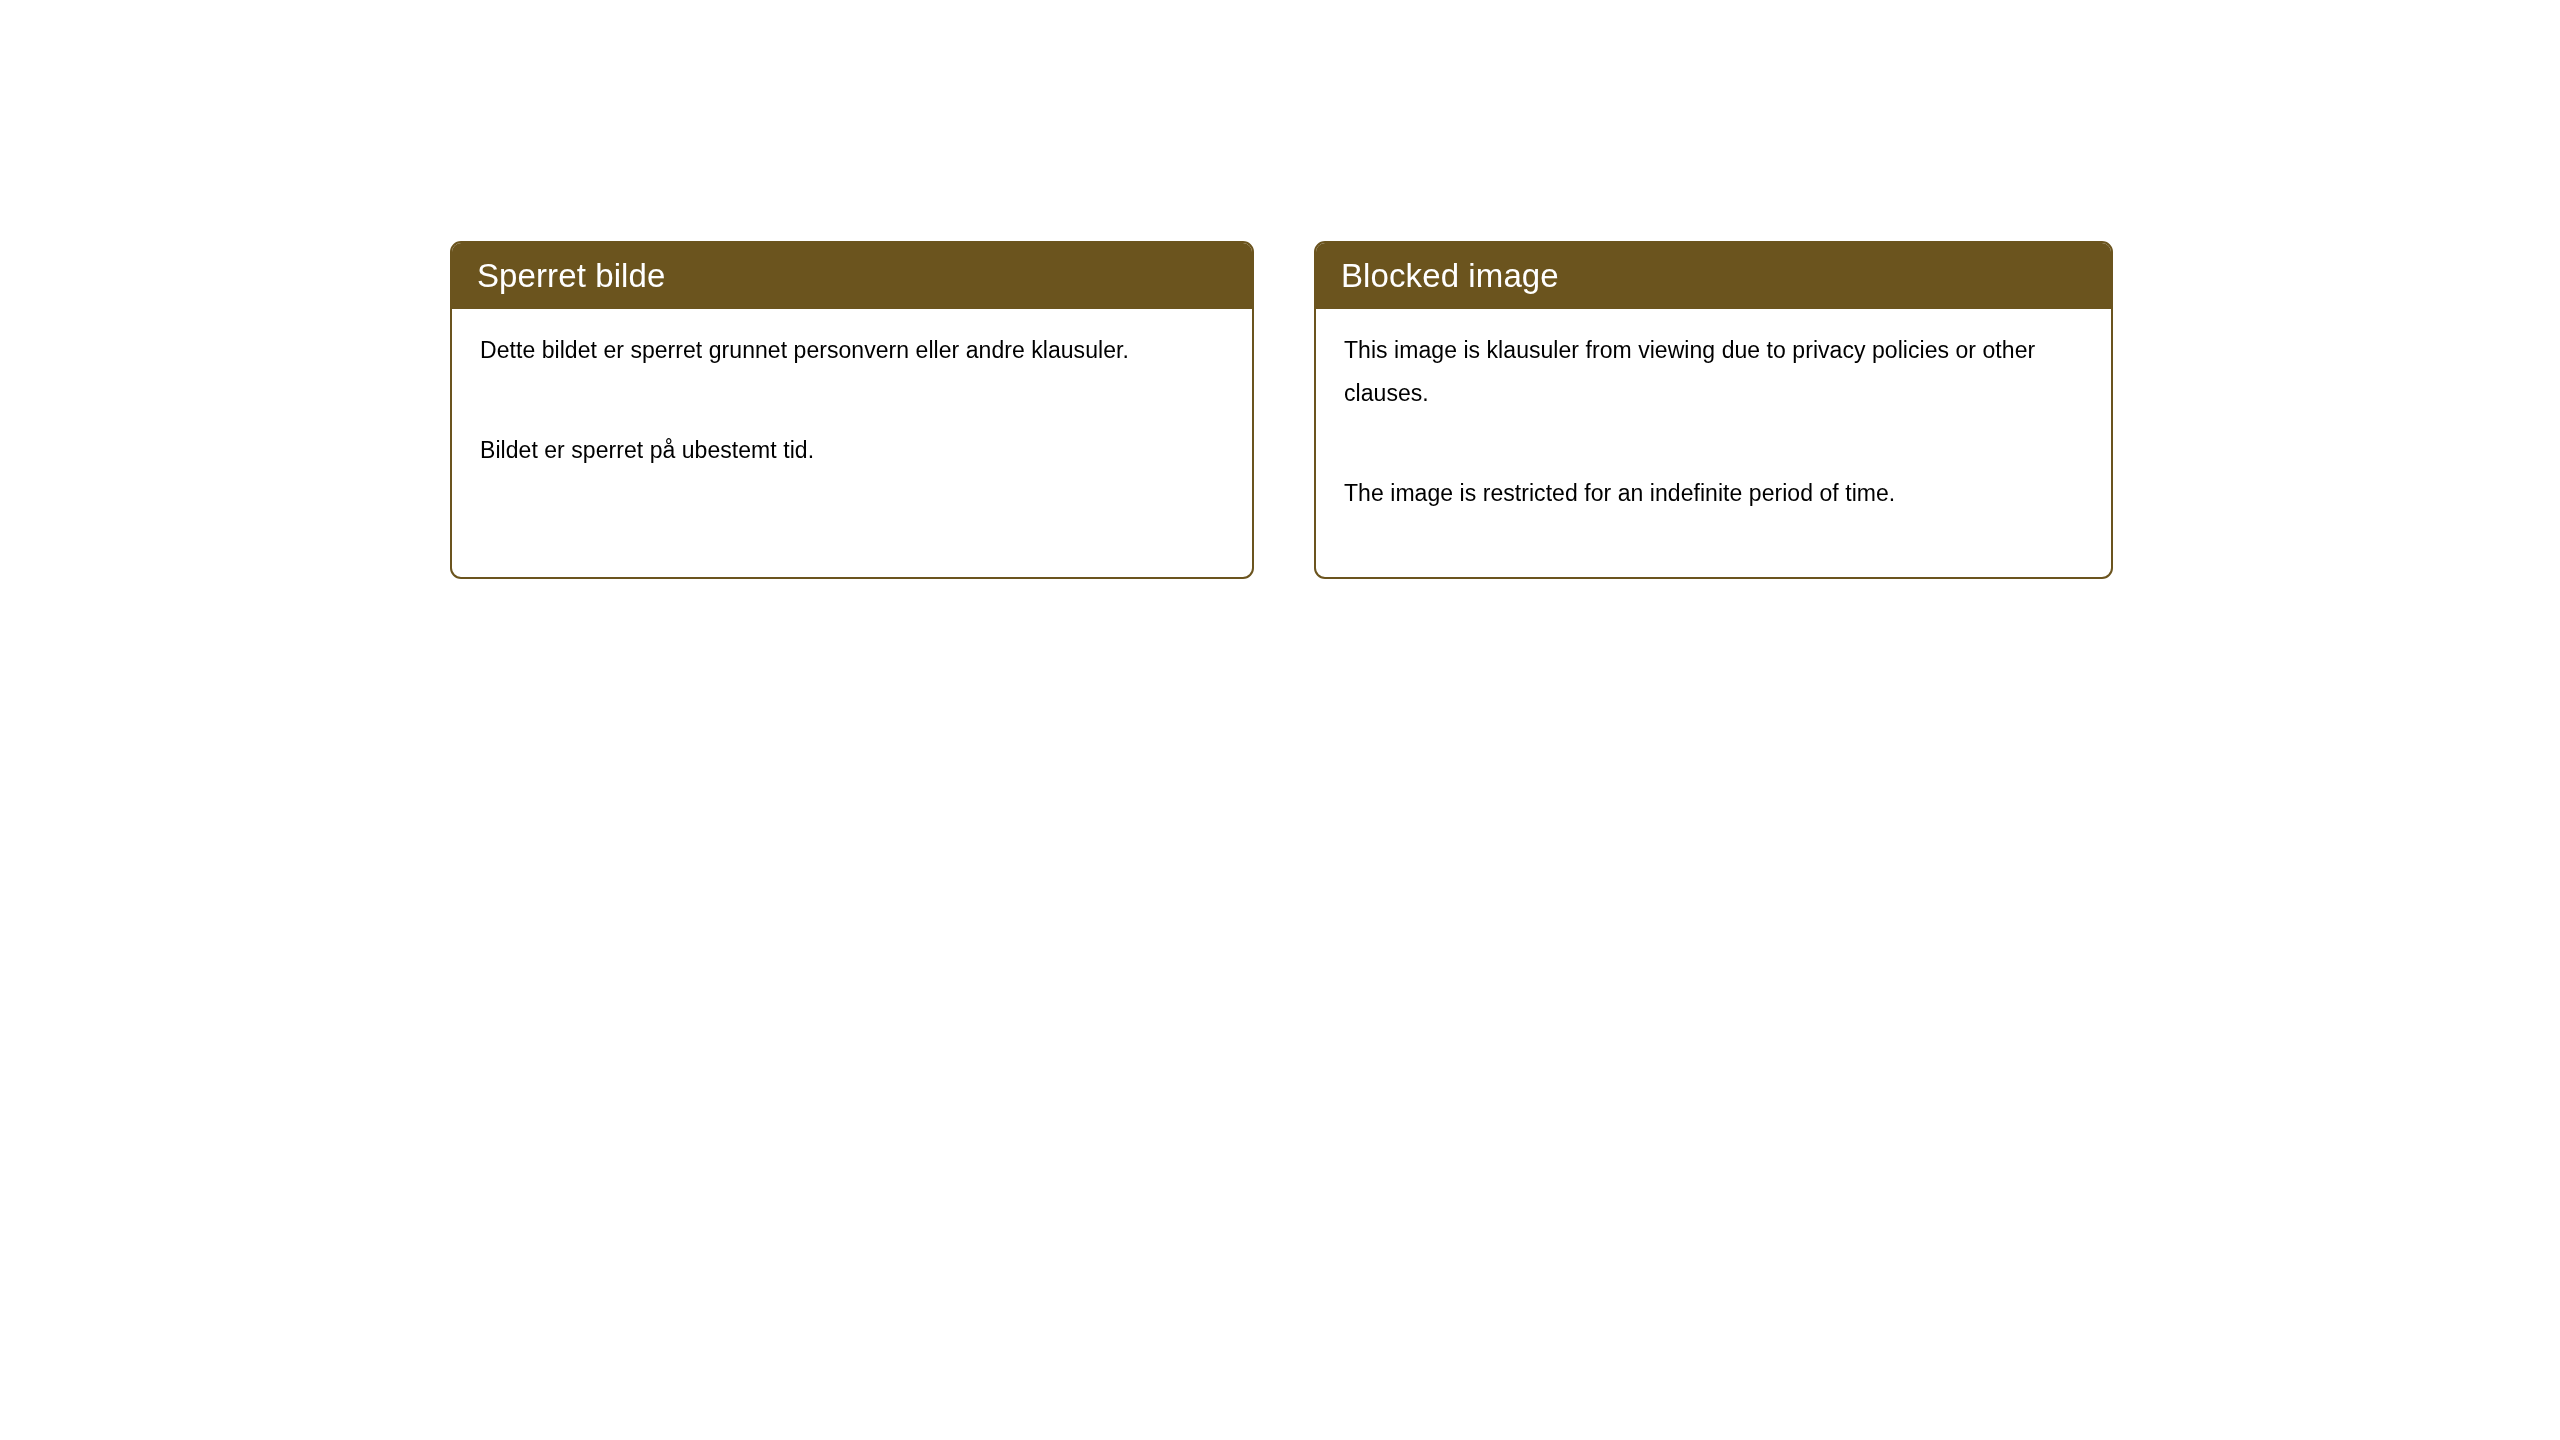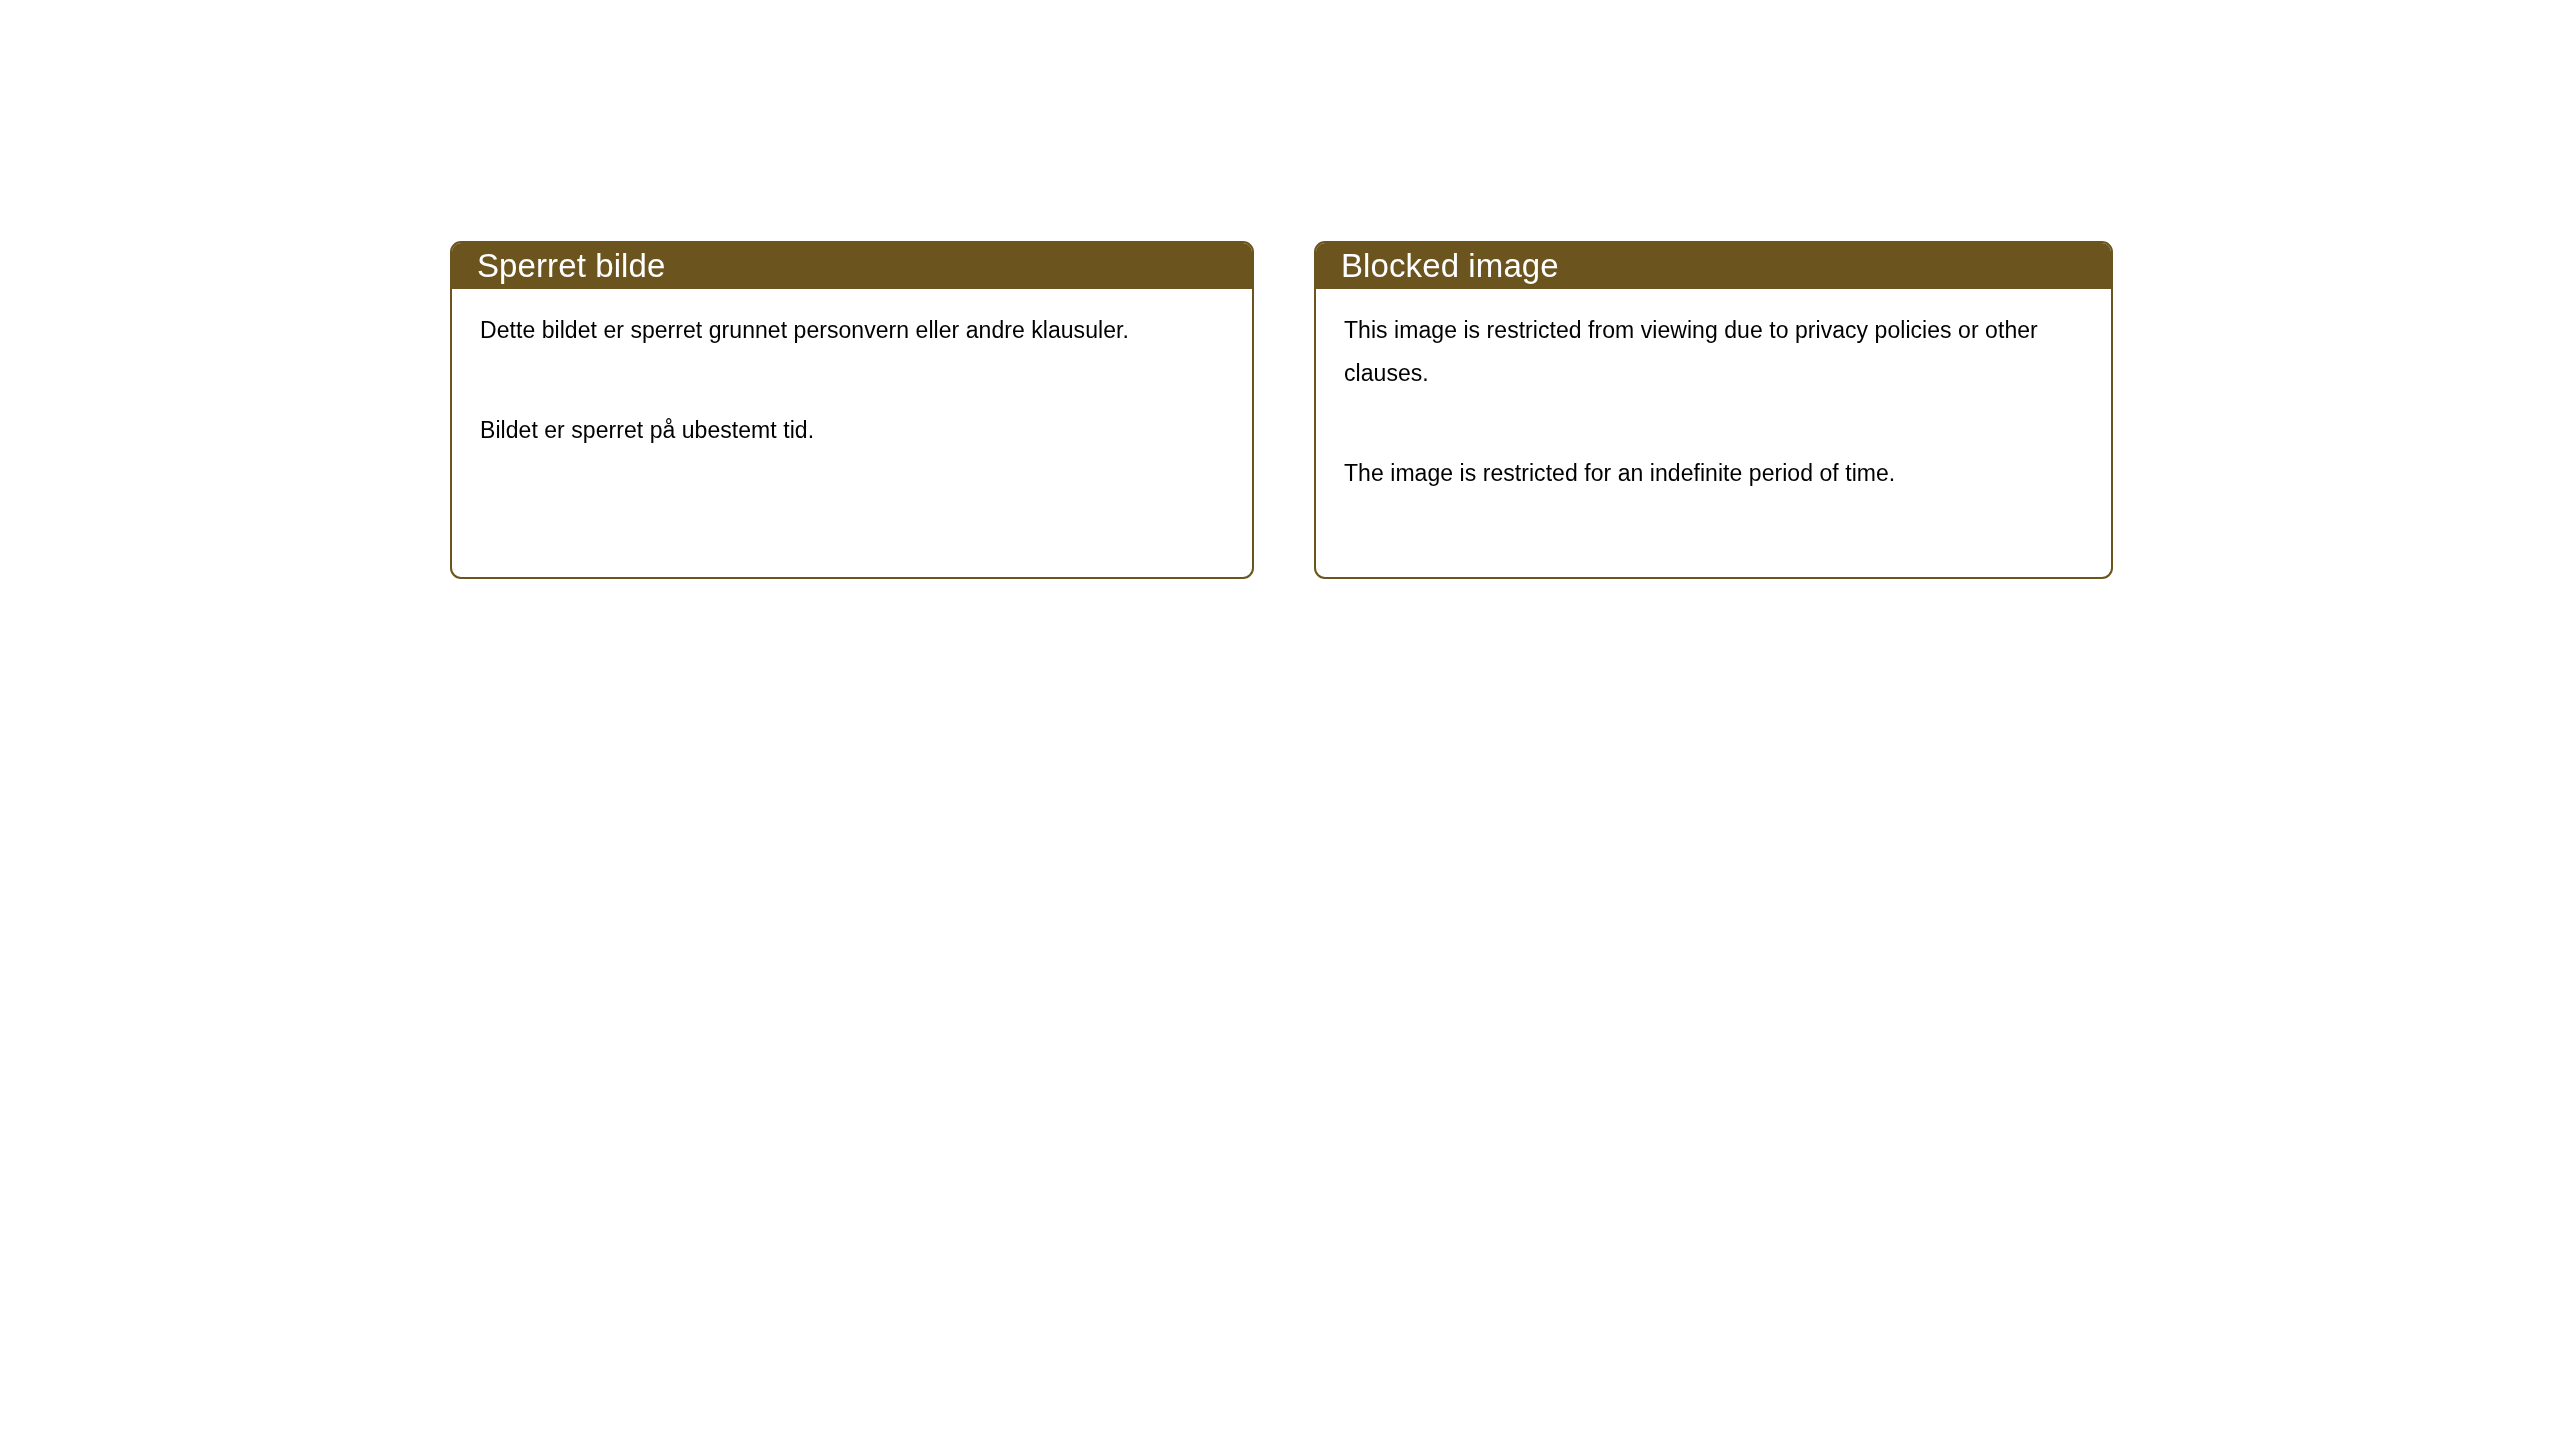--- a/index.html
+++ b/index.html
@@ -41,21 +41,21 @@
   }
 
   .notice-card.card-en {
     left: 1314px;
     width: 799px;
     height: 338px;
   }
 
   .card-header {
     box-sizing: border-box;
-    height: 48px;
+    height: 68px;
     background: #6b541e;
     margin: -2px -2px 0 -2px;
     border-top-left-radius: 10px;
     border-top-right-radius: 10px;
     display: flex;
     align-items: center;
     padding: 0 0 0 27px;
   }
 
   .card-title {
@@ -97,18 +97,18 @@
       <p class="body-paragraph">Dette bildet er sperret grunnet personvern eller andre klausuler.</p>
       <p class="body-paragraph">Bildet er sperret på ubestemt tid.</p>
     </div>
   </section>
 
   <section class="notice-card card-en">
     <div class="card-header">
       <h2 class="card-title">Blocked image</h2>
     </div>
     <div class="card-body">
-      <p class="body-paragraph">This image is restricted from viewing due to privacy policies or other clauses.</p>
+      <p class="body-paragraph">This image is klausuler from viewing due to privacy policies or other clauses.</p>
       <p class="body-paragraph">The image is restricted for an indefinite period of time.</p>
     </div>
   </section>
 
 </div>
 
 </body></html>

